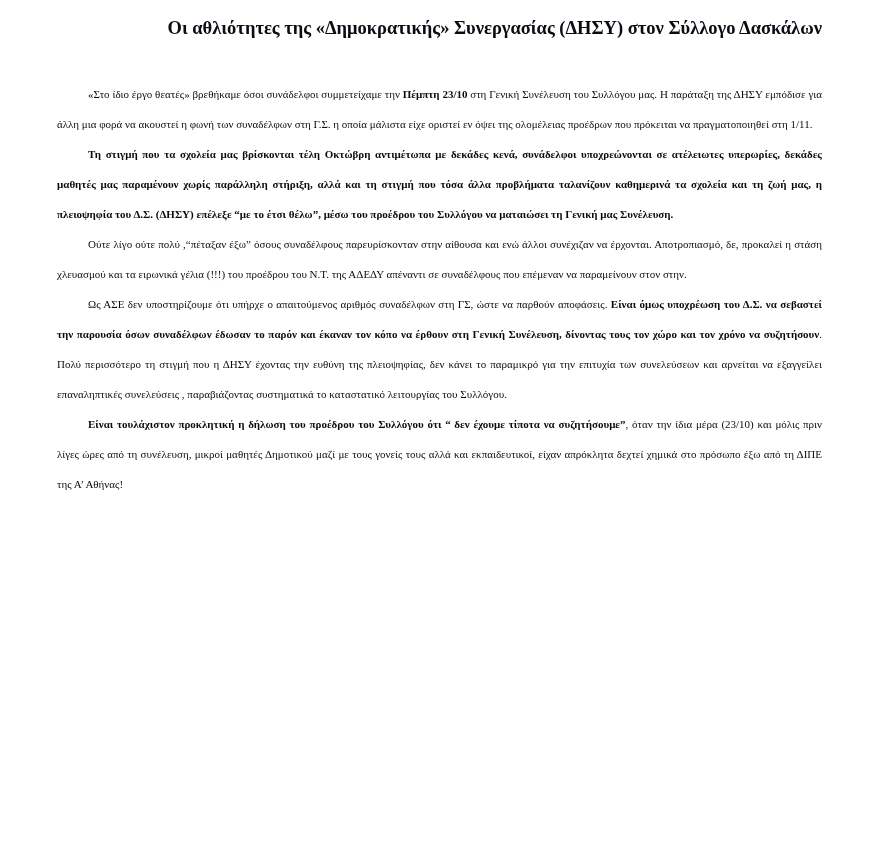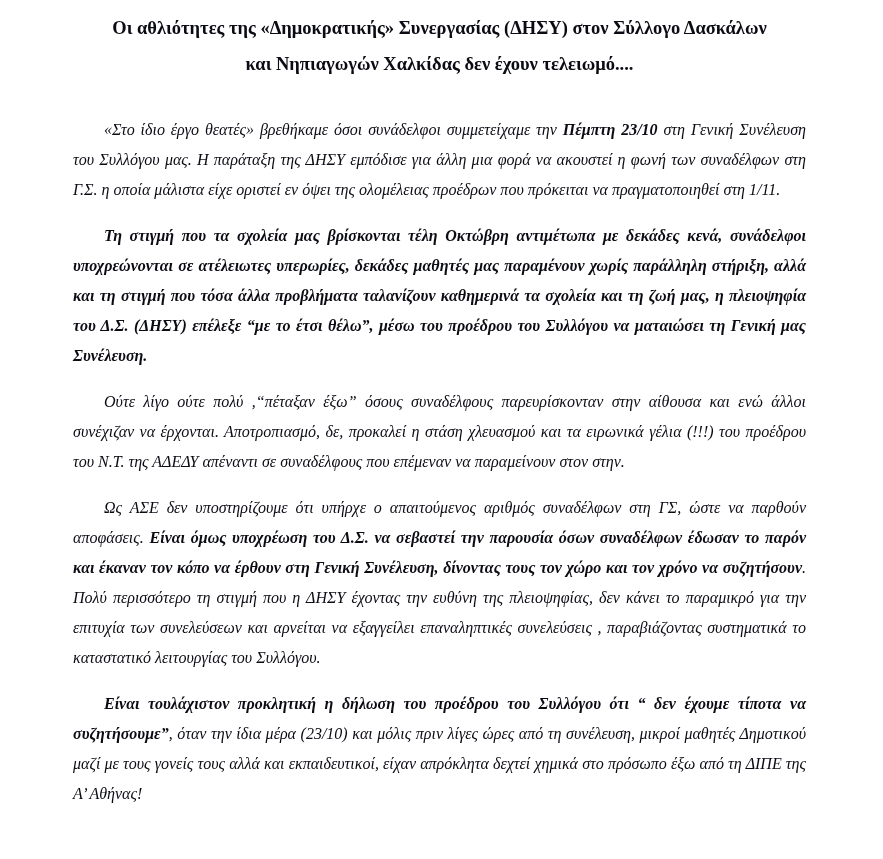--- a/index.html
+++ b/index.html
@@ -3,38 +3,37 @@
 <meta charset="utf-8">
 <style>
   html, body { margin: 0; padding: 0; background: #ffffff; }
   body { width: 883px; height: 859px; overflow: hidden; position: relative; }
   .page {
     position: absolute; left: 57px; top: 10px; width: 765px;
     font-family: "Liberation Serif", "DejaVu Serif", serif;
     color: #0b0b14;
   }
   .title {
-    font-weight: bold; text-align: center; font-size: 18.5px;
+    font-weight: bold; text-align: right; font-size: 18.5px;
     line-height: 36px; margin: 0; padding-top: 0;
   }
   .body-text { margin-top: 33px; }
   .para {
-    font-size: 16px; line-height: 30px; text-align: justify;
-    text-indent: 31px; margin: 16px; font-style: italic;
+    font-size: 11px; line-height: 30px; text-align: justify;
+    text-indent: 31px; margin: 0;
   }
   .para.bold { font-weight: bold; }
   b { font-weight: bold; }
 </style>
 </head>
 <body>
 
 <div class="page">
   <h1 class="title">
     <span>Οι αθλιότητες της «Δημοκρατικής» Συνεργασίας (ΔΗΣΥ) στον Σύλλογο Δασκάλων</span><br>
-    <span>και Νηπιαγωγών Χαλκίδας δεν έχουν τελειωμό....</span>
   </h1>
 
   <div class="body-text">
     <p class="para"><span>«Στο ίδιο έργο θεατές» βρεθήκαμε όσοι συνάδελφοι συμμετείχαμε την </span><b>Πέμπτη 23/10</b><span> στη Γενική Συνέλευση του Συλλόγου μας. Η παράταξη της ΔΗΣΥ εμπόδισε για άλλη μια φορά να ακουστεί η φωνή των συναδέλφων στη Γ.Σ. η οποία μάλιστα είχε οριστεί εν όψει της ολομέλειας προέδρων που πρόκειται να πραγματοποιηθεί στη 1/11.</span></p>
 
     <p class="para bold">Τη στιγμή που τα σχολεία μας βρίσκονται τέλη Οκτώβρη αντιμέτωπα με δεκάδες κενά, συνάδελφοι υποχρεώνονται σε ατέλειωτες υπερωρίες, δεκάδες μαθητές μας παραμένουν χωρίς παράλληλη στήριξη, αλλά και τη στιγμή που τόσα άλλα προβλήματα ταλανίζουν καθημερινά τα σχολεία και τη ζωή μας, η πλειοψηφία του Δ.Σ. (ΔΗΣΥ) επέλεξε “με το έτσι θέλω”, μέσω του προέδρου του Συλλόγου να ματαιώσει τη Γενική μας Συνέλευση.</p>
 
     <p class="para">Ούτε λίγο ούτε πολύ ,“πέταξαν έξω” όσους συναδέλφους παρευρίσκονταν στην αίθουσα και ενώ άλλοι συνέχιζαν να έρχονται. Αποτροπιασμό, δε, προκαλεί η στάση  χλευασμού και τα ειρωνικά γέλια (!!!) του προέδρου του Ν.Τ. της ΑΔΕΔΥ απέναντι σε συναδέλφους που επέμεναν να παραμείνουν στον στην.</p>
 
     <p class="para"><span>Ως ΑΣΕ δεν υποστηρίζουμε ότι υπήρχε ο απαιτούμενος αριθμός συναδέλφων στη ΓΣ, ώστε να παρθούν αποφάσεις. </span><b>Είναι όμως υποχρέωση του Δ.Σ. να σεβαστεί την παρουσία όσων συναδέλφων έδωσαν το παρόν και έκαναν τον κόπο να έρθουν στη Γενική Συνέλευση, δίνοντας τους τον χώρο και τον χρόνο να συζητήσουν</b><span>. Πολύ περισσότερο τη στιγμή που η ΔΗΣΥ έχοντας την ευθύνη της πλειοψηφίας, δεν κάνει το παραμικρό για την επιτυχία των συνελεύσεων και αρνείται να εξαγγείλει επαναληπτικές συνελεύσεις , παραβιάζοντας συστηματικά το καταστατικό λειτουργίας του Συλλόγου.</span></p>

